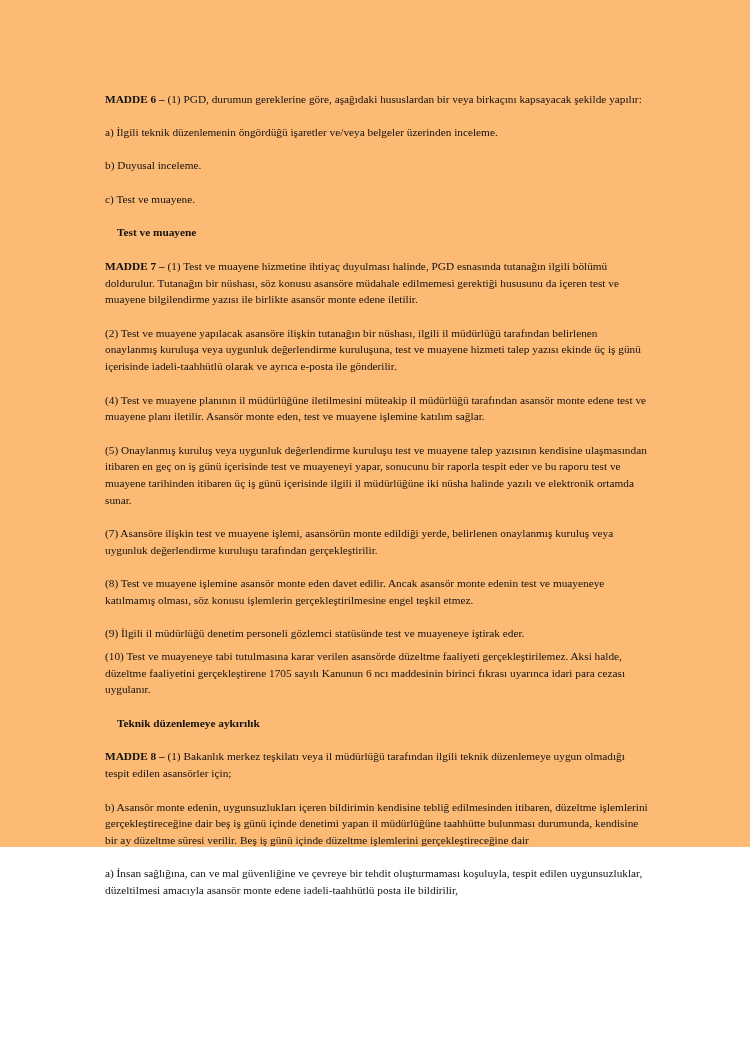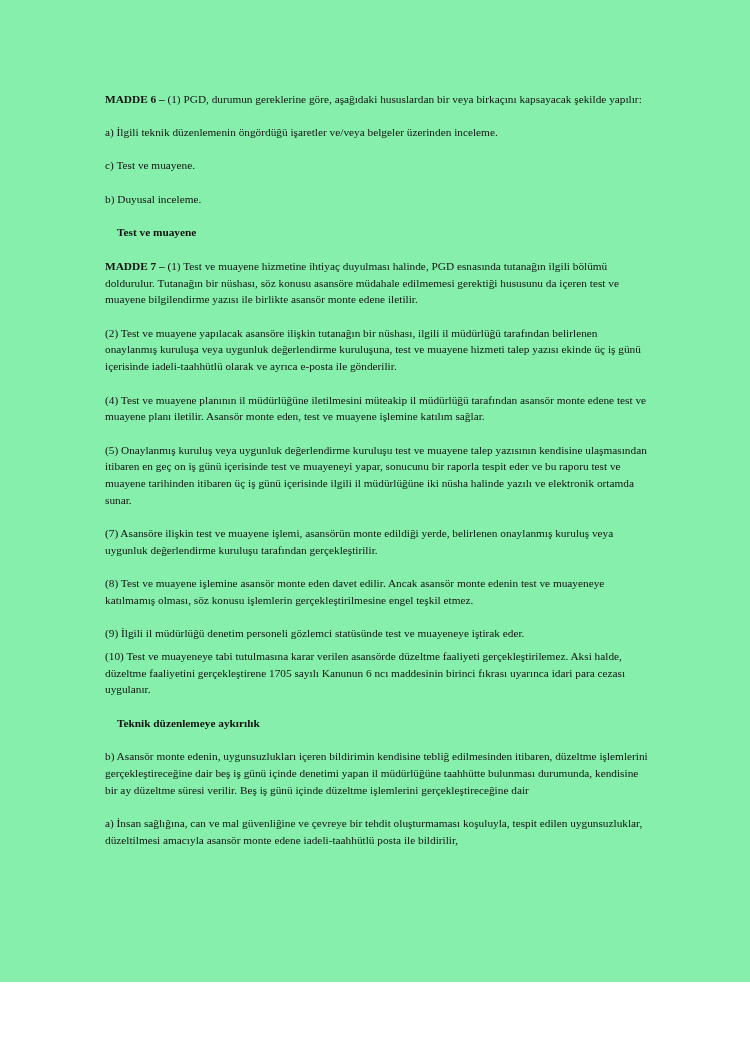--- a/index.html
+++ b/index.html
@@ -1,52 +1,53 @@
 <!DOCTYPE html>
 <html><head>
 <meta charset="utf-8">
 <style>
   html, body { margin: 0; padding: 0; background: #ffffff; }
   body { width: 750px; height: 1061px; position: relative; overflow: hidden; }
   .page {
-    position: absolute; left: 0; top: 0; width: 750px; height: 982px; background: #86efac;
+    position: absolute; left: 0; top: 0; width: 750px; height: 847px; background: #fdba74;
   }
   .content {
     position: absolute; left: 105px; top: 91px; width: 545px;
     font-family: "Liberation Serif", "DejaVu Serif", serif;
     font-size: 11.3px; line-height: 16.6px; color: #111111;
   }
   .p { margin: 0; }
   .b { font-weight: bold; }
   .heading { font-weight: bold; margin: 12px; }
 </style>
 </head>
 <body>
 
 <div class="page">
   <div class="content">
 
     <p class="p" style="margin-top:0"><span class="b">MADDE 6 –</span><span> (1) PGD, durumun gereklerine göre, aşağıdaki hususlardan bir veya birkaçını kapsayacak şekilde yapılır:</span></p>
 
     <p class="p" style="margin-top:16px">a) İlgili teknik düzenlemenin öngördüğü işaretler ve/veya belgeler üzerinden inceleme.</p>
+    <p class="p" style="margin-top:17px">b) Duyusal inceleme.</p>
     <p class="p" style="margin-top:17px">c) Test ve muayene.</p>
-    <p class="p" style="margin-top:17px">b) Duyusal inceleme.</p>
 
     <p class="heading" style="margin-top:17px">Test ve muayene</p>
 
     <p class="p" style="margin-top:17px"><span class="b">MADDE 7 –</span><span> (1) Test ve muayene hizmetine ihtiyaç duyulması halinde, PGD esnasında tutanağın ilgili bölümü doldurulur. Tutanağın bir nüshası, söz konusu asansöre müdahale edilmemesi gerektiği hususunu da içeren test ve muayene bilgilendirme yazısı ile birlikte asansör monte edene iletilir.</span></p>
 
     <p class="p" style="margin-top:17px">(2) Test ve muayene yapılacak asansöre ilişkin tutanağın bir nüshası, ilgili il müdürlüğü tarafından belirlenen onaylanmış kuruluşa veya uygunluk değerlendirme kuruluşuna, test ve muayene hizmeti talep yazısı ekinde üç iş günü içerisinde iadeli-taahhütlü olarak ve ayrıca e-posta ile gönderilir.</p>
     <p class="p" style="margin-top:17px">(4) Test ve muayene planının il müdürlüğüne iletilmesini müteakip il müdürlüğü tarafından asansör monte edene test ve muayene planı iletilir. Asansör monte eden, test ve muayene işlemine katılım sağlar.</p>
     <p class="p" style="margin-top:17px">(5) Onaylanmış kuruluş veya uygunluk değerlendirme kuruluşu test ve muayene talep yazısının kendisine ulaşmasından itibaren en geç on iş günü içerisinde test ve muayeneyi yapar, sonucunu bir raporla tespit eder ve bu raporu test ve muayene tarihinden itibaren üç iş günü içerisinde ilgili il müdürlüğüne iki nüsha halinde yazılı ve elektronik ortamda sunar.</p>
     <p class="p" style="margin-top:17px">(7) Asansöre ilişkin test ve muayene işlemi, asansörün monte edildiği yerde, belirlenen onaylanmış kuruluş veya uygunluk değerlendirme kuruluşu tarafından gerçekleştirilir.</p>
     <p class="p" style="margin-top:17px">(8) Test ve muayene işlemine asansör monte eden davet edilir. Ancak asansör monte edenin test ve muayeneye katılmamış olması, söz konusu işlemlerin gerçekleştirilmesine engel teşkil etmez.</p>
     <p class="p" style="margin-top:17px">(9) İlgili il müdürlüğü denetim personeli gözlemci statüsünde test ve muayeneye iştirak eder.</p>
     <p class="p" style="margin-top:6px">(10) Test ve muayeneye tabi tutulmasına karar verilen asansörde düzeltme faaliyeti gerçekleştirilemez. Aksi halde, düzeltme faaliyetini gerçekleştirene 1705 sayılı Kanunun 6 ncı maddesinin birinci fıkrası uyarınca idari para cezası uygulanır.</p>
 
     <p class="heading" style="margin-top:17px">Teknik düzenlemeye aykırılık</p>
 
+    <p class="p" style="margin-top:17px"><span class="b">MADDE 8 –</span><span> (1) Bakanlık merkez teşkilatı veya il müdürlüğü tarafından ilgili teknik düzenlemeye uygun olmadığı tespit edilen asansörler için;</span></p>
 
     <p class="p" style="margin-top:17px">b) Asansör monte edenin, uygunsuzlukları içeren bildirimin kendisine tebliğ edilmesinden itibaren, düzeltme işlemlerini gerçekleştireceğine dair beş iş günü içinde denetimi yapan il müdürlüğüne taahhütte bulunması durumunda, kendisine bir ay düzeltme süresi verilir. Beş iş günü içinde düzeltme işlemlerini gerçekleştireceğine dair</p>
     <p class="p" style="margin-top:17px">a) İnsan sağlığına, can ve mal güvenliğine ve çevreye bir tehdit oluşturmaması koşuluyla, tespit edilen uygunsuzluklar, düzeltilmesi amacıyla asansör monte edene iadeli-taahhütlü posta ile bildirilir,</p>
 
   </div>
 </div>
 
 </body></html>

